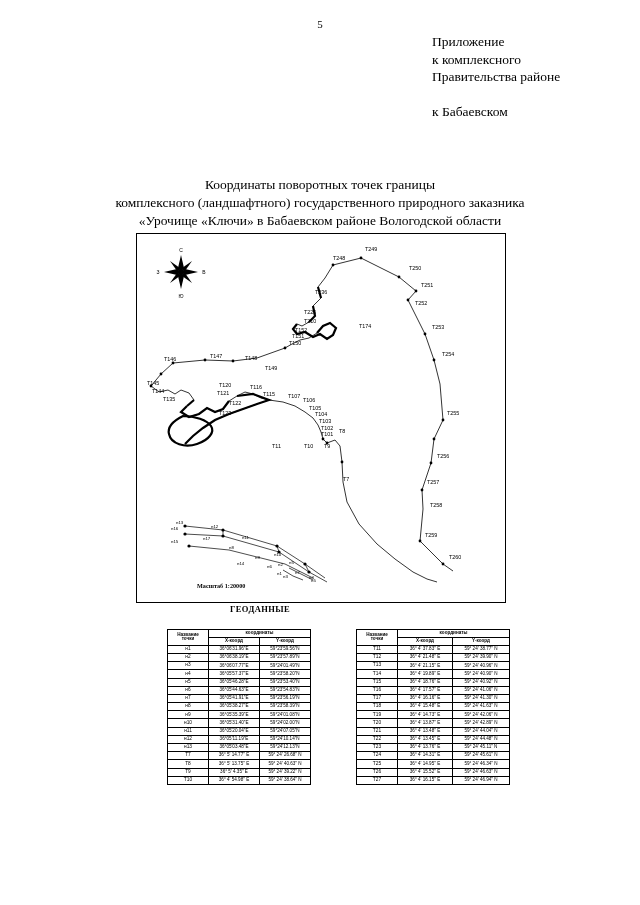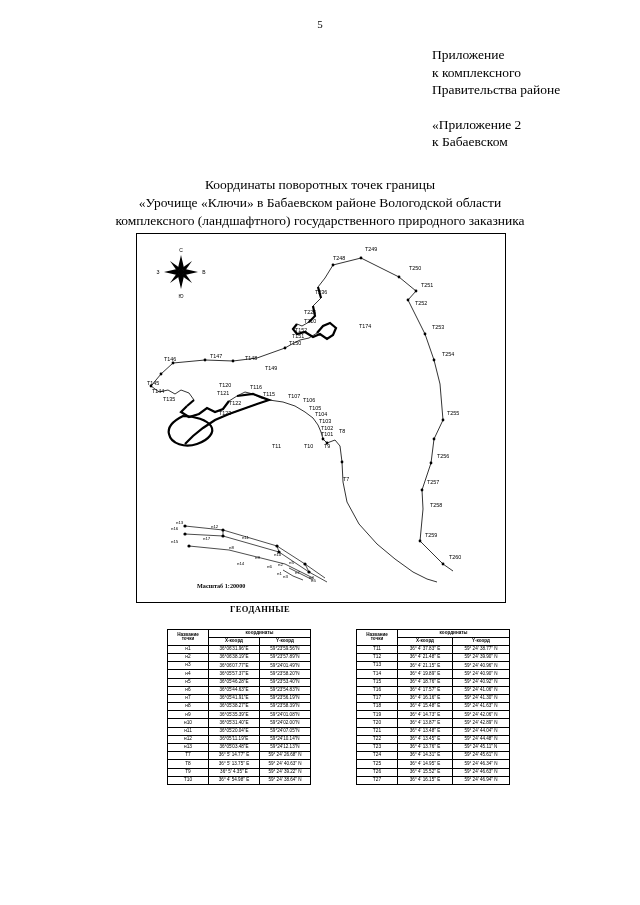--- a/index.html
+++ b/index.html
@@ -12,21 +12,21 @@
     overflow:hidden;
   }
   .page{position:relative;width:640px;height:905px;}
 
   .page-number{
     position:absolute;top:18px;left:0;width:640px;
     text-align:center;font-size:11px;
   }
 
   .header-block{
-    position:absolute;top:46px;left:432px;
+    position:absolute;top:33px;left:432px;
     font-size:13.5px;line-height:17.5px;
   }
   .header-block .gap{height:17px;}
 
   .title-block{
     position:absolute;top:176px;left:0;width:640px;
     text-align:center;font-size:13.5px;line-height:18px;
   }
 
   
@@ -82,28 +82,27 @@
 
 <div class="page">
 
   <div class="page-number">5</div>
 
   <div class="header-block">
     <div>Приложение</div>
     <div>к комплексного</div>
     <div>Правительства районе</div>
     <div class="gap"></div>
-    <div>«Приложение 2</div>
     <div>к Бабаевском</div>
   </div>
 
   <div class="title-block">
     <div>Координаты поворотных точек границы</div>
+    <div>комплексного (ландшафтного) государственного природного заказника</div>
     <div>«Урочище «Ключи» в Бабаевском районе Вологодской области</div>
-    <div>комплексного (ландшафтного) государственного природного заказника</div>
   </div>
 
   <div class="map-frame">
     <svg class="map-svg" width="368" height="368" viewBox="0 0 368 368">
 
       <g transform="translate(44,38)">
         <polygon points="0,-17 3,-4 0,0 -3,-4" fill="#000"></polygon>
         <polygon points="0,17 3,4 0,0 -3,4" fill="#000"></polygon>
         <polygon points="-17,0 -4,3 0,0 -4,-3" fill="#000"></polygon>
         <polygon points="17,0 4,3 0,0 4,-3" fill="#000"></polygon>

